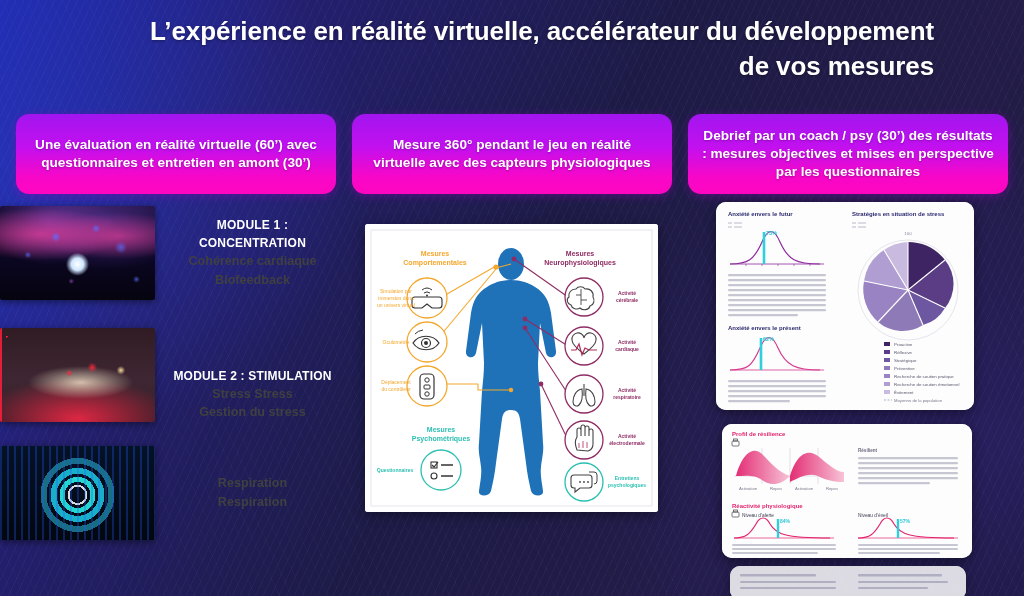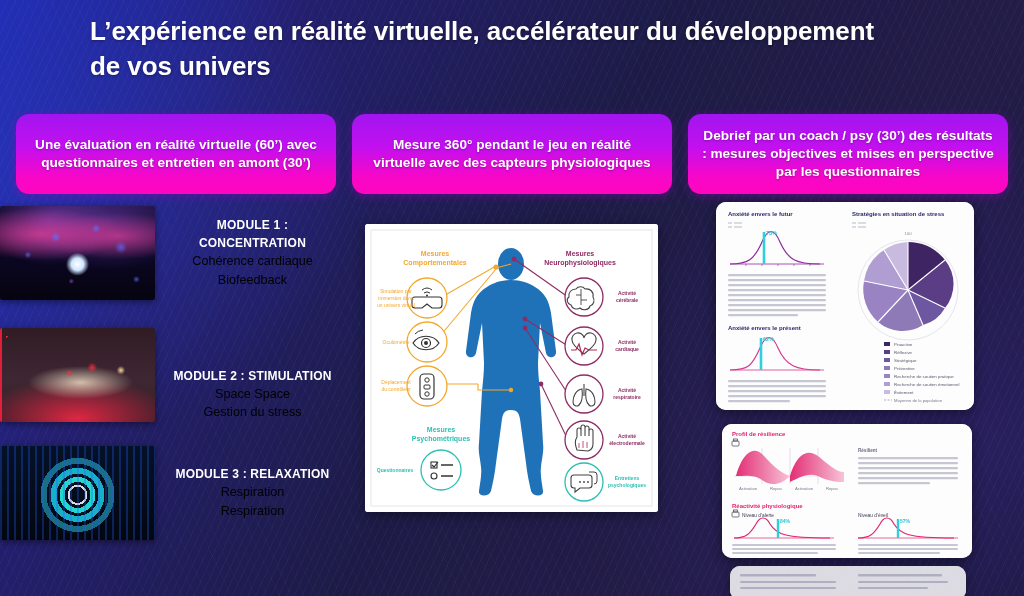--- a/index.html
+++ b/index.html
@@ -20,21 +20,21 @@
     background-image:
       repeating-linear-gradient(115deg, rgba(120,150,255,0.10) 0 1px, rgba(0,0,0,0) 1px 7px),
       repeating-linear-gradient(65deg, rgba(120,150,255,0.05) 0 1px, rgba(0,0,0,0) 1px 11px);
     opacity:.6;
     pointer-events:none;
   }
 
   
   .header{
     position:absolute; left:0; top:14px; width:1024px;
-    text-align:left;
+    text-align:right;
   }
   .header h1{
     font-size:26px; font-weight:700; line-height:1.34;
     letter-spacing:-0.1px;
     text-shadow:0 1px 3px rgba(0,0,0,.35);
     padding:0 90px;
   }
 
   
   .banners{
@@ -70,21 +70,21 @@
   .thumb{
     width:155px; height:94px; flex:0 0 155px;
     border-radius:2px; overflow:hidden; position:relative;
     box-shadow:0 2px 7px rgba(0,0,0,.45);
     background:#05030f;
   }
   .module-text{
     flex:1 1 auto; text-align:center; padding-left:8px; padding-right:10px;
   }
   .module-title{ font-size:12px; font-weight:700; letter-spacing:.2px; line-height:1.5; }
-  .module-line{ font-size:12.6px; font-weight:400; line-height:1.48; color:#000000; }
+  .module-line{ font-size:12.6px; font-weight:700; line-height:1.48; color:#404040; }
 
   
   .tn1{
     background:
       radial-gradient(circle 16px at 50% 62%, #ffffff 0%, #cfe6ff 38%, rgba(120,160,255,0) 72%),
       radial-gradient(ellipse 120px 36px at 26% 30%, rgba(214,60,150,.85), rgba(214,60,150,0) 72%),
       radial-gradient(ellipse 110px 32px at 76% 32%, rgba(214,60,150,.75), rgba(214,60,150,0) 72%),
       radial-gradient(ellipse 90px 60px at 32% 18%, rgba(150,80,220,.55), rgba(0,0,0,0) 70%),
       radial-gradient(ellipse 120px 70px at 70% 16%, rgba(120,70,200,.5), rgba(0,0,0,0) 70%),
       linear-gradient(180deg,#120a2c 0%, #0a0620 60%, #06040f 100%);
@@ -144,21 +144,21 @@
   .chart-svg{ display:block; }
 </style>
 </head>
 <body>
 
 <div class="bg-texture"></div>
 
 <div class="header">
   <h1>
     <span>L’expérience en réalité virtuelle, accélérateur du développement</span><br>
-    <span>de vos univers</span>
+    <span>de vos mesures</span>
   </h1>
 </div>
 
 <div class="banners">
   <div class="banner">
     <p>Une évaluation en réalité virtuelle (60’) avec questionnaires et entretien en amont (30’)</p>
   </div>
   <div class="banner">
     <p>Mesure 360° pendant le jeu en réalité virtuelle avec des capteurs physiologiques</p>
   </div>
@@ -175,29 +175,28 @@
       <div class="module-title">MODULE 1 : CONCENTRATION</div>
       <div class="module-line">Cohérence cardiaque</div>
       <div class="module-line">Biofeedback</div>
     </div>
   </div>
 
   <div class="module-row r2">
     <div class="thumb tn2"></div>
     <div class="module-text">
       <div class="module-title">MODULE 2 : STIMULATION</div>
-      <div class="module-line">Space Space</div>
+      <div class="module-line">Stress Stress</div>
       <div class="module-line">Gestion du stress</div>
     </div>
   </div>
 
   <div class="module-row r3">
     <div class="thumb tn3"></div>
     <div class="module-text">
-      <div class="module-title">MODULE 3 : RELAXATION</div>
       <div class="module-line">Respiration</div>
       <div class="module-line">Respiration</div>
     </div>
   </div>
 
 </div>
 
 <div class="center-card">
   <svg width="293" height="288" viewBox="0 0 293 288">
     <defs>

